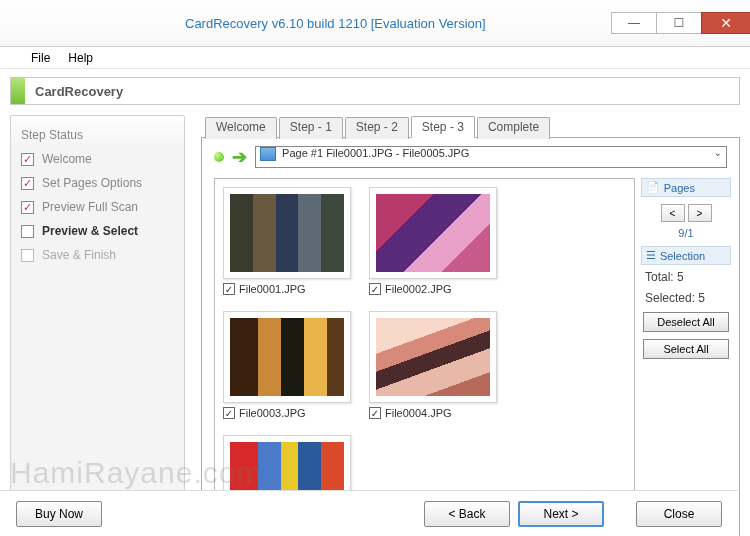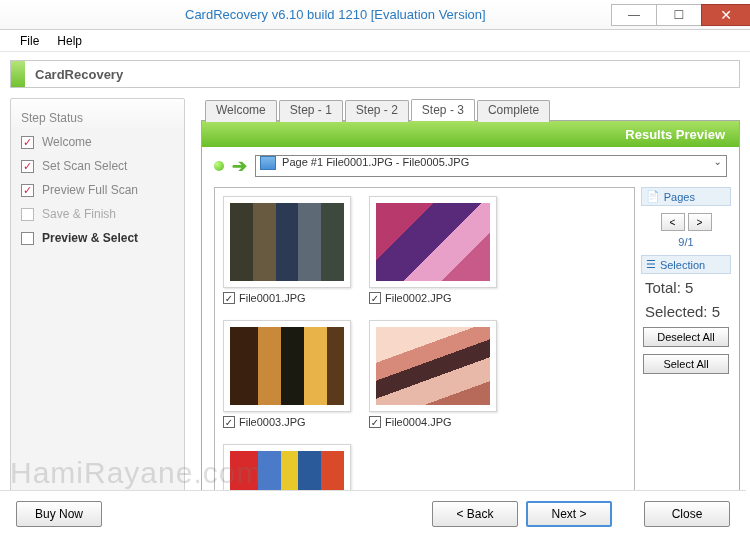--- a/index.html
+++ b/index.html
@@ -1,28 +1,28 @@
 <!DOCTYPE html>
 <html><head>
 <meta charset="utf-8">
 <style>
 * { box-sizing: border-box; margin: 0; padding: 0; }
 body { font-family: "Segoe UI", Tahoma, sans-serif; font-size: 12px; background: #fff; width: 750px; height: 536px; overflow: hidden; position: relative; }
 
 
-.titlebar { height: 30px; background: linear-gradient(#fff, #f8f8f8); border-bottom: 1px solid #d0d0d0; display: flex; align-items: center; }
+.titlebar { height: 47px; background: linear-gradient(#fff, #f8f8f8); border-bottom: 1px solid #d0d0d0; display: flex; align-items: center; }
 .titlebar .spacer-left { width: 185px; }
 .titlebar .title { color: #2a7abf; font-size: 13px; flex: 1; }
 .titlebar .win-btn { width: 46px; height: 22px; border: 1px solid #bbb; background: #fff; display: flex; align-items: center; justify-content: center; margin-right: -1px; cursor: pointer; }
 .titlebar .win-btn.close { background: #c94f3d; border-color: #a6392a; width: 50px; }
 .titlebar .win-btn.close span { color: #fff; font-size: 14px; }
 .titlebar .min span, .titlebar .max span { color: #555; }
 
 
-.menubar { height: 22px; background: #fff; border-bottom: 1px solid #e6e6e6; display: flex; align-items: center; padding-left: 12px; gap: 2px; }
+.menubar { height: 22px; background: #fff; border-bottom: 1px solid #e6e6e6; display: flex; align-items: center; padding-left: 23px; gap: 2px; }
 .menubar .mi { padding: 2px 8px; cursor: pointer; }
 
 
 .banner-wrap { padding: 8px 10px 0 10px; }
 .banner { height: 28px; border: 1px solid #c9c9c9; background: #fff; display: flex; align-items: center; }
 .banner .gbar { width: 14px; height: 100%; background: linear-gradient(#b4e47a, #72c131); margin-right: 10px; }
 .banner .bt { color: #5a5a5a; font-weight: bold; font-size: 13px; }
 
 
 .cols { display: flex; padding: 10px 10px 0 10px; gap: 16px; height: 405px; }
@@ -69,25 +69,25 @@
 .m2 { background: linear-gradient(135deg,#b8396b 0 30%,#5a2a7a 0 55%,#e8a0c8 0 75%,#c85a8a 0);}
 .m3 { background: linear-gradient(90deg,#3a210f 0 25%,#c88a3a 0 45%,#1a1a10 0 65%,#e8b44a 0 85%,#5a3a1a 0);}
 .m4 { background: linear-gradient(160deg,#f8d8c8 0 30%,#d88a7a 0 45%,#4a2a2a 0 60%,#e8b8a8 0 80%,#b86a5a 0);}
 .m5 { background: linear-gradient(90deg,#d82a2a 0 25%,#4a7ac8 0 45%,#e8c82a 0 60%,#2a5a9a 0 80%,#d84a2a 0);}
 
 .rside { width: 90px; display: flex; flex-direction: column; gap: 3px; }
 .rside .sec-h { background: #e8f0f8; border: 1px solid #c8d8e8; color: #2a6aaf; font-size: 11px; padding: 2px 4px; display: flex; align-items: center; gap: 4px;}
 .rside .pager { display: flex; gap: 3px; justify-content: center; padding: 4px 0 0 0;}
 .rside .pbtn { width: 24px; height: 18px; border: 1px solid #aaa; background: linear-gradient(#fff,#e8e8e8); font-size: 10px; cursor: pointer; display:flex;align-items:center;justify-content:center;}
 .rside .pg { text-align: center; color: #3a6aaf; font-size: 11px; padding: 2px 0 4px 0;}
-.rside .stat { font-size: 15px; color: #444; padding: 2px 4px;}
+.rside .stat { font-size: 12px; color: #444; padding: 2px 4px;}
 .rside .btn { border: 1px solid #888; background: linear-gradient(#fff,#e4e4e4); font-size: 11px; padding: 3px 0; cursor: pointer; text-align:center; margin: 2px 2px;}
 
 
-.bottom { border-top: 1px solid #ddd; height: 46px; display: flex; align-items: center; padding: 0 16px; gap: 8px; position: absolute; bottom: 0; left: 0; right: 4px; background:#fff;}
+.bottom { border-top: 1px solid #ddd; height: 46px; display: flex; align-items: center; padding: 0 16px; gap: 8px; position: absolute; bottom: 0; left: 0; right: 12px; background:#fff;}
 .bottom .btn { border: 1px solid #888; background: linear-gradient(#fff,#e6e6e6); padding: 5px 0; width: 86px; font-size: 12px; cursor: pointer; text-align:center; border-radius:2px;}
 .bottom .btn.primary { border: 2px solid #4a90d9; padding:4px 0;}
 .bottom .gap { flex: 1; }
 
 .watermark { position: absolute; left: 10px; bottom: 46px; font-size: 30px; color: rgba(120,120,120,.25); font-family: Arial; letter-spacing: 1px; pointer-events:none;}
 </style>
 </head>
 <body>
 
 <div class="titlebar">
@@ -118,47 +118,46 @@
 
 <div class="cols">
   <div class="sidebar">
     <h4>Step Status</h4>
     <div class="step done">
         <div class="cb">✓</div>
         <span class="lbl">Welcome</span>
       </div>
     <div class="step done">
         <div class="cb">✓</div>
-        <span class="lbl">Set Scan Select</span>
+        <span class="lbl">Set Pages Options</span>
       </div>
     <div class="step done">
         <div class="cb">✓</div>
         <span class="lbl">Preview Full Scan</span>
       </div>
+    <div class="step current">
+        <div class="cb"></div>
+        <span class="lbl">Preview &amp; Select</span>
+      </div>
     <div class="step pending">
         <div class="cb"></div>
         <span class="lbl">Save &amp; Finish</span>
-      </div>
-    <div class="step current">
-        <div class="cb"></div>
-        <span class="lbl">Preview &amp; Select</span>
       </div>
   </div>
 
   <div class="right">
     <div class="tabs">
       <div class="tab">Welcome</div>
       <div class="tab">Step - 1</div>
       <div class="tab">Step - 2</div>
       <div class="tab active">Step - 3</div>
       <div class="tab">Complete</div>
     </div>
 
     <div class="panel">
-      <div class="panel-hdr">Results Preview</div>
 
       <div class="toolbar">
         <div class="bullet"></div>
         <div class="arrow">➔</div>
         <div class="combo">
           <div class="ico"></div>
           <div class="txt">Page #1     File0001.JPG - File0005.JPG</div>
           <div class="drop">⌄</div>
         </div>
       </div>

